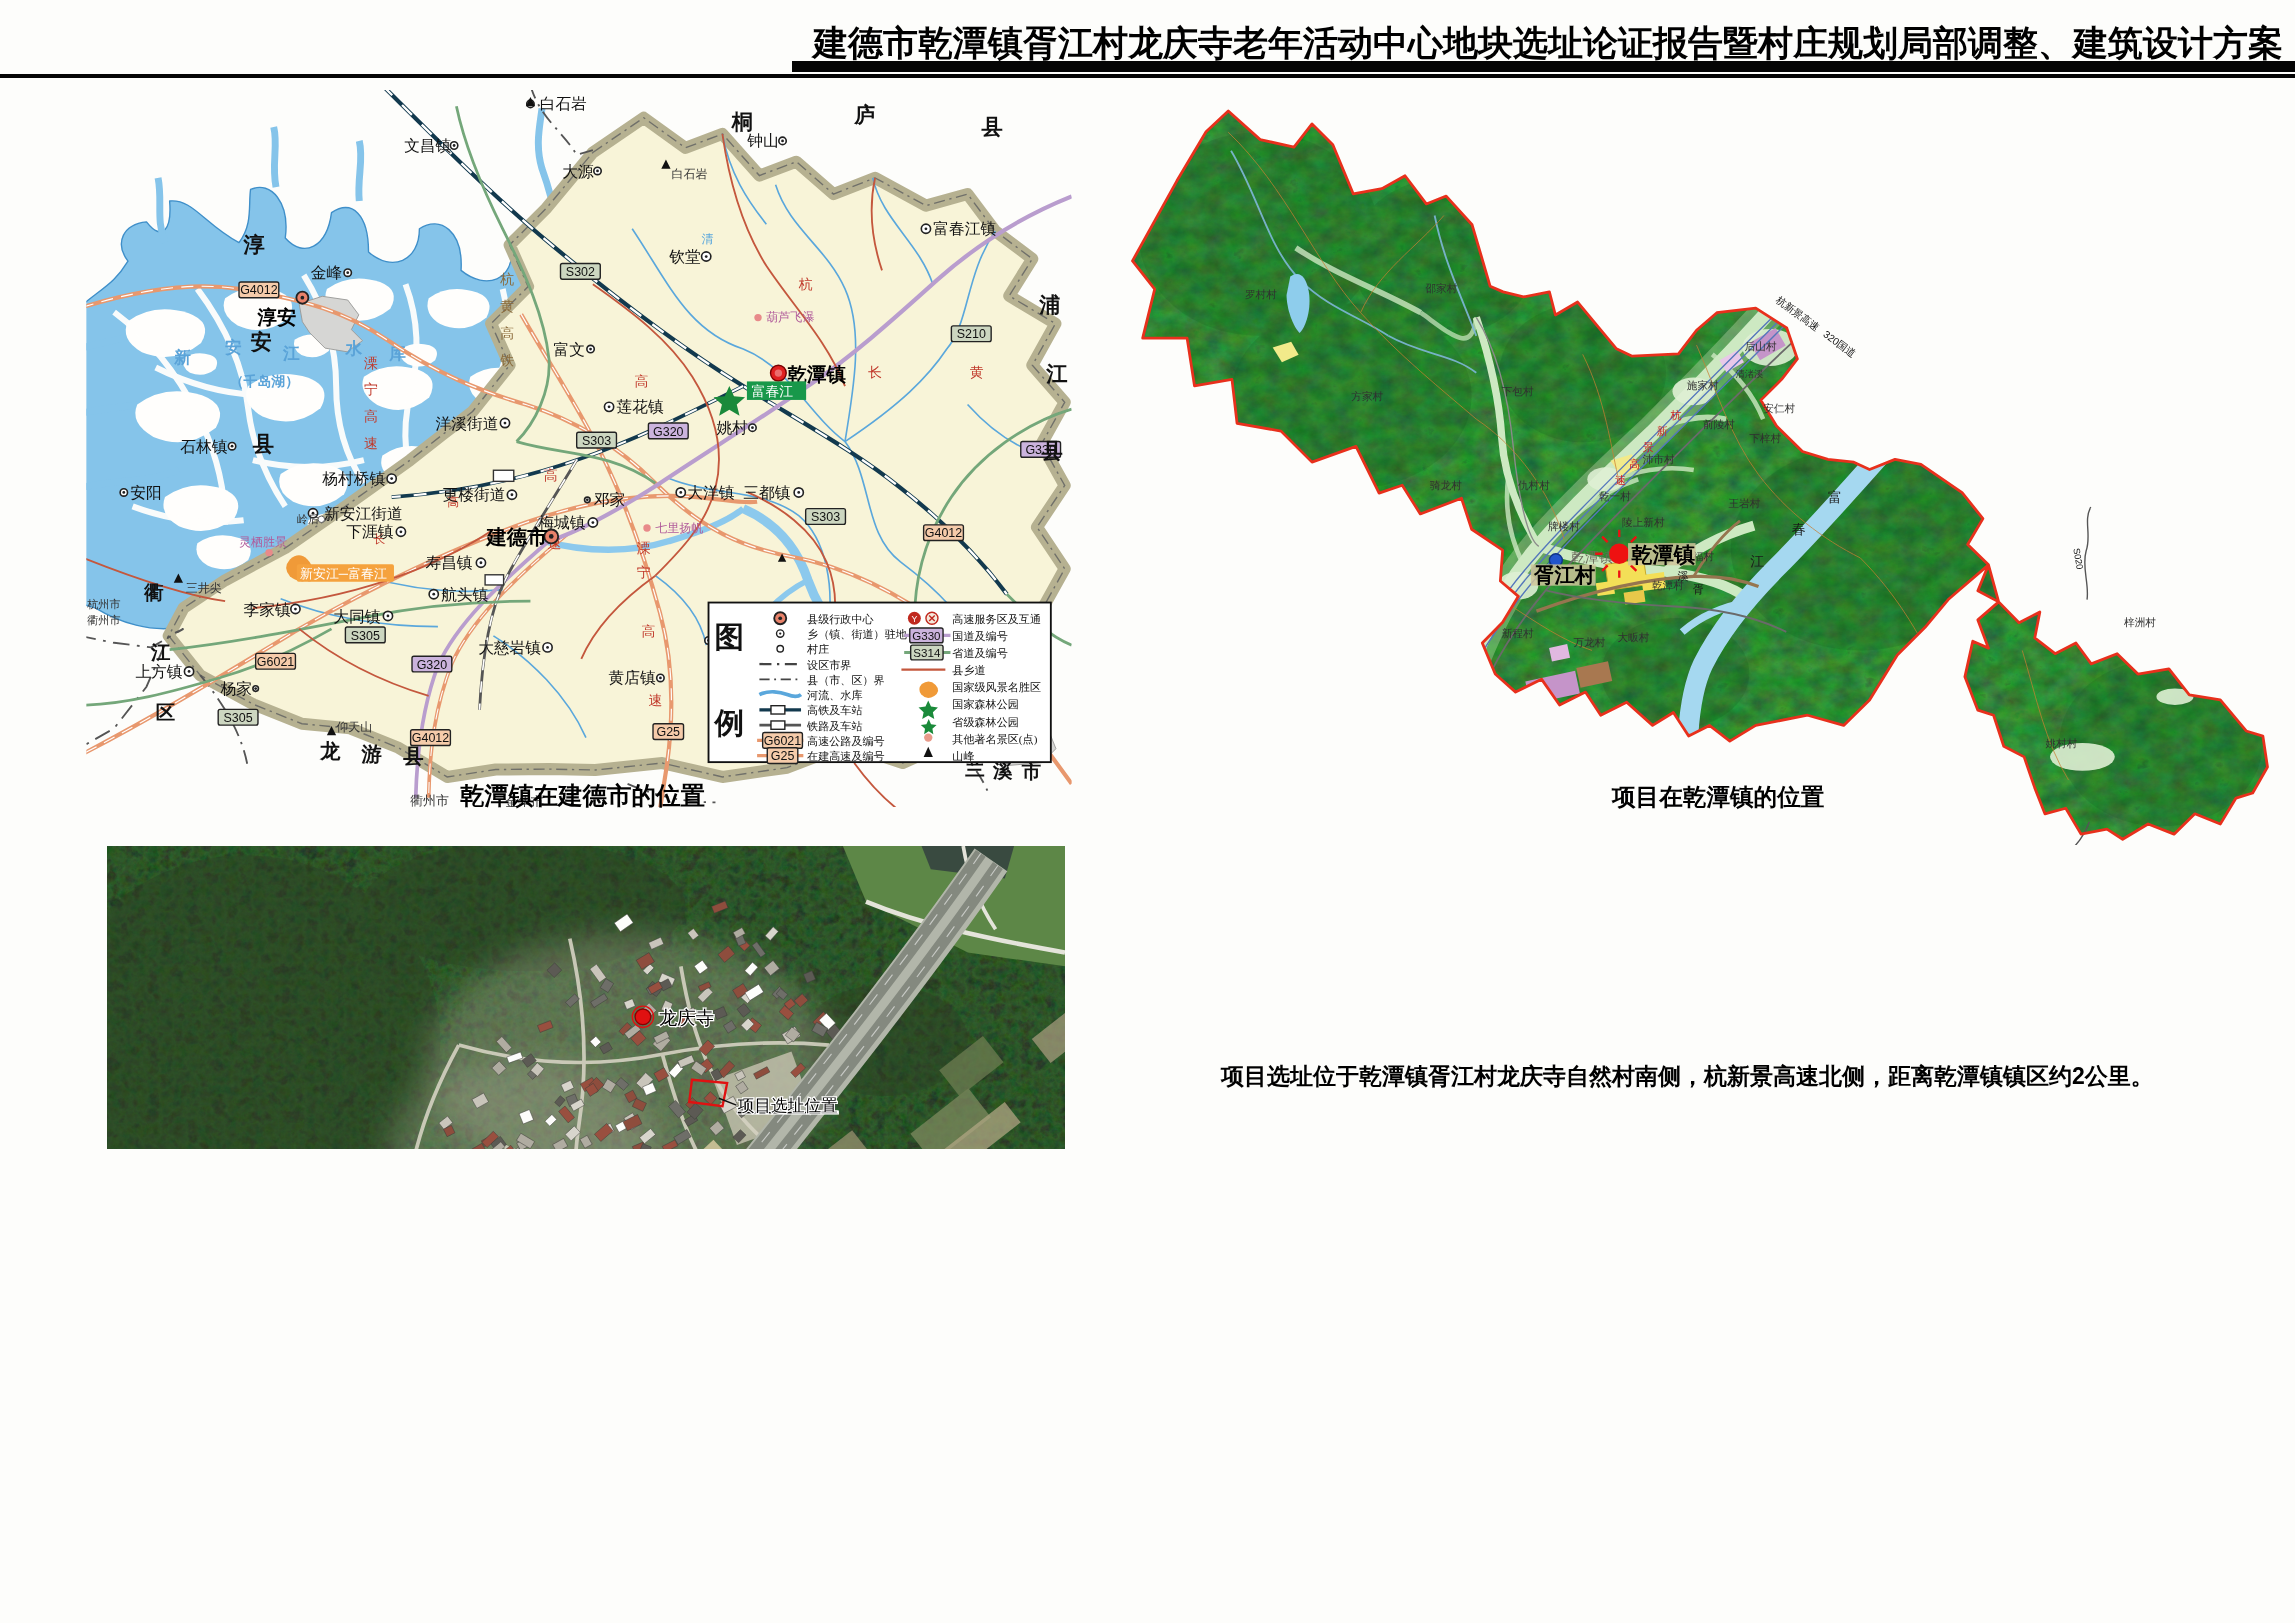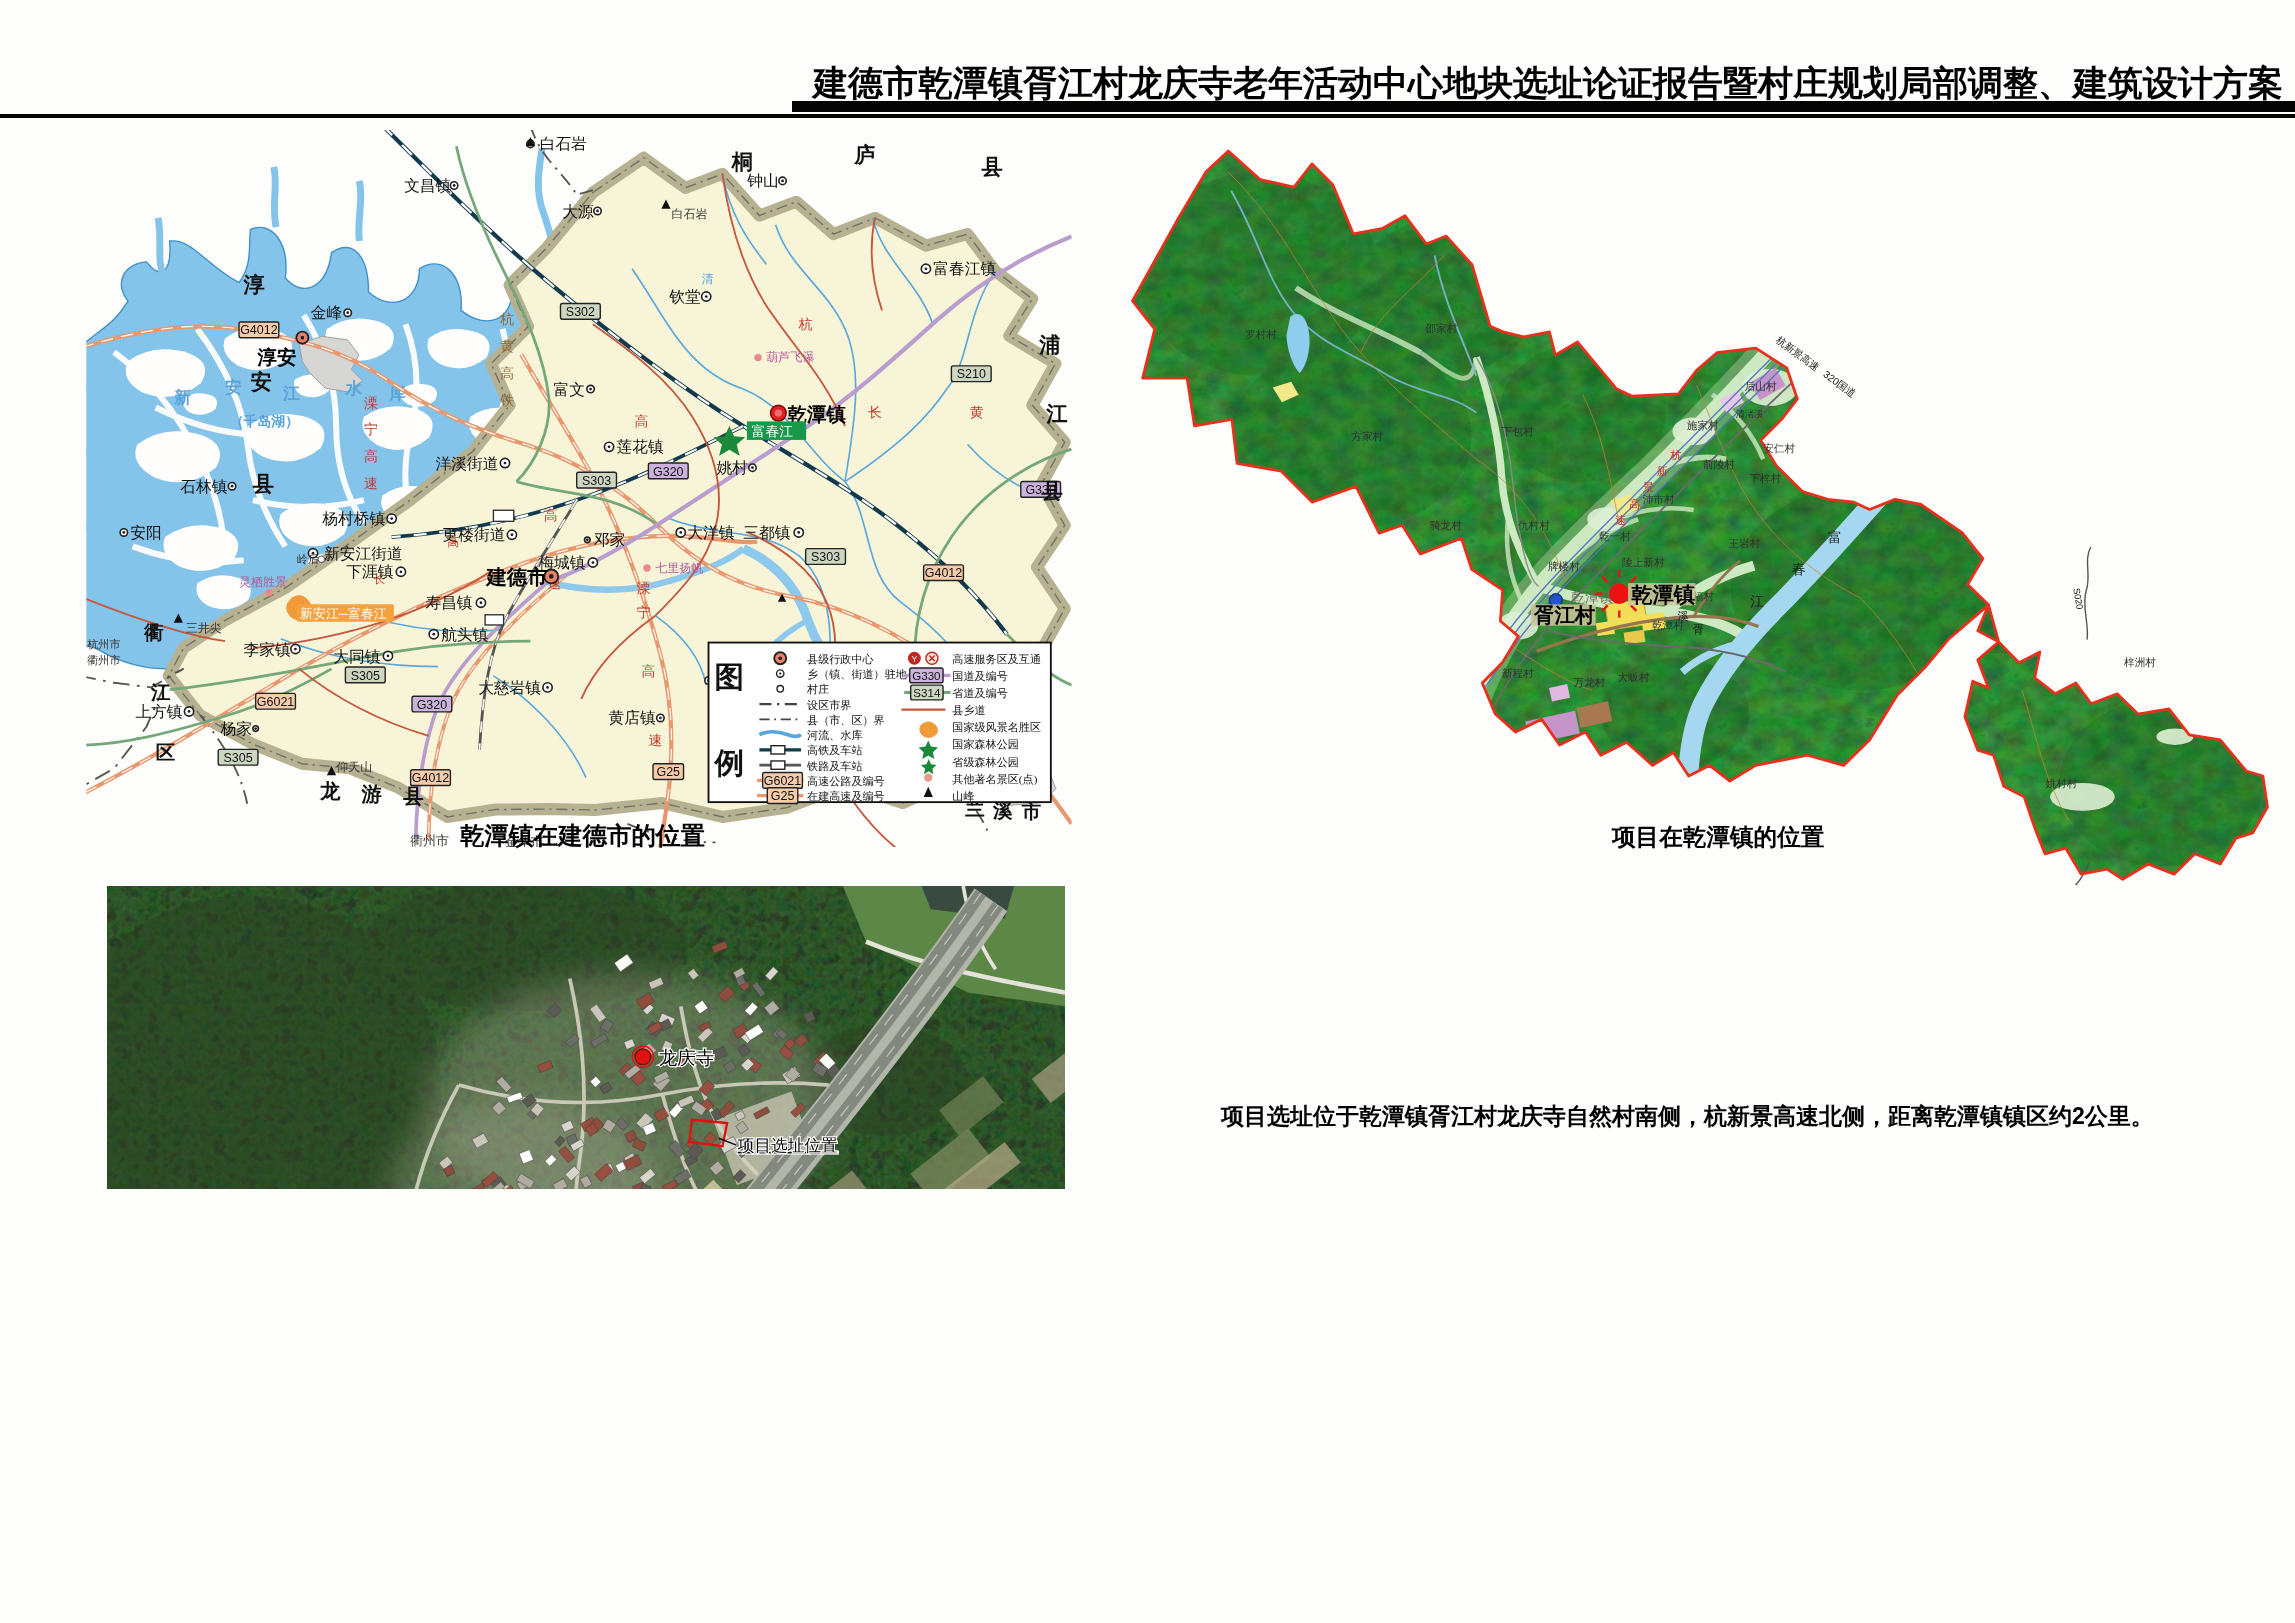--- a/index.html
+++ b/index.html
@@ -1,17 +1,17 @@
 <!DOCTYPE html>
 <html style="font-size:7.4px"><head>
 <meta charset="utf-8">
 <style>
 html,body{margin:0;padding:0;}
 body{width:2295px;height:1623px;background:#fdfdfb;font-family:"Liberation Sans",sans-serif;overflow:hidden;}
-#page{position:relative;width:2295px;height:1149px;overflow:hidden;margin-top:40px;}
+#page{position:relative;width:2295px;height:1149px;overflow:hidden;}
 .abs{position:absolute;}
 .cap{font-weight:bold;color:#000;white-space:nowrap;}
 .ser{font-family:"Liberation Serif",serif;}
 </style>
 </head>
 <body>
 <div id="page">
 
 <div class="abs" style="left:813px;top:20.4px;font-size:35px;font-weight:bold;color:#000;white-space:nowrap;">建德市乾潭镇胥江村龙庆寺老年活动中心地块选址论证报告暨村庄规划局部调整、建筑设计方案</div>
 

